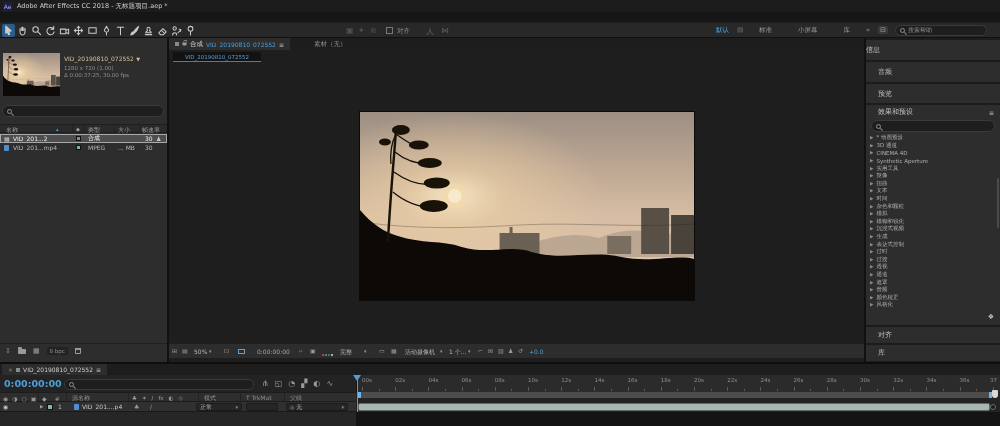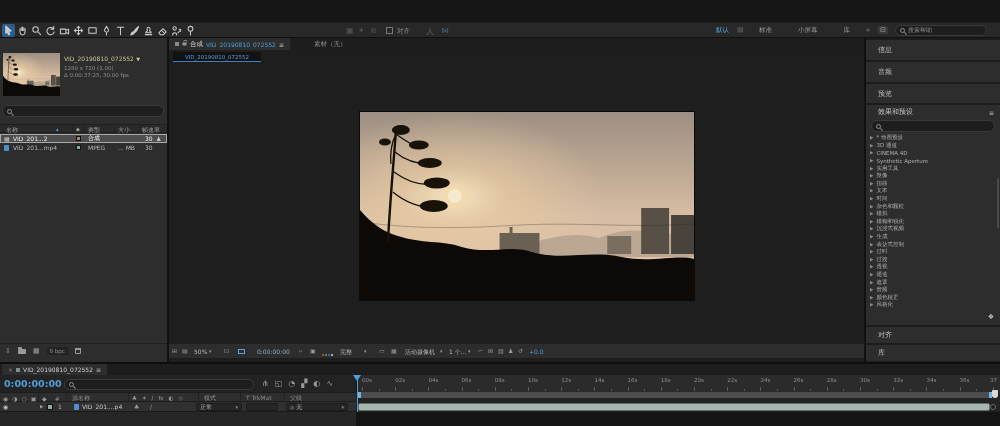--- a/index.html
+++ b/index.html
@@ -36,20 +36,24 @@
   .tick-mark{position:absolute;bottom:1px;width:1px;background:#5a5a5a}
   .glyph{display:inline-block;color:#9a9a9a;text-align:center}
   .dd{background:#262626;border:1px solid #1b1b1b;border-radius:2px;display:flex;align-items:center;justify-content:space-between;padding:0 3px;color:#b8b8b8;font-size:6px}
   .dot{display:inline-block;width:2px;height:2px;border-radius:50%;margin-right:1px}
 </style>
 </head>
 <body>
 
 <div id="app">
 
+  <div class="abs" style="left:0;top:0;width:1000px;height:12px;background:#1c1c1c;display:flex;align-items:center;gap:5px;padding-left:3px">
+    <span style="width:9px;height:9px;background:#20203c;color:#a5a5ff;font-size:6px;display:inline-flex;align-items:center;justify-content:center;border-radius:1px">Ae</span>
+    <span class="f65" style="color:#cfcfcf">Adobe After Effects CC 2018 - 无标题项目.aep *</span>
+  </div>
 
 
   <div class="abs" style="left:0;top:22px;width:1000px;height:16px;background:#282828;border-top:1px solid #1e1e1e;border-bottom:1px solid #111">
     <div class="abs" id="tools" style="left:2px;top:1px;height:13px;display:flex;gap:1px">
         <span class="tool active">
           <svg viewBox="0 0 12 12">
             <path d="M3 1 L9 6.5 L6.2 6.8 L7.4 10 L5.9 10.6 L4.8 7.4 L3 9 Z" stroke="#cbcbcb" stroke-width="1.1" fill="#cbcbcb" stroke-linecap="round" stroke-linejoin="round"></path>
           </svg>
         </span>
         <span class="tool">
@@ -318,21 +322,21 @@
       <span class="abs glyph" style="left:339px;top:3px">♟</span>
       <span class="abs glyph" style="left:349px;top:3px">↺</span>
       <span class="abs blue" style="left:360px;top:4px">+0.0</span>
     </div>
   </div>
 
   <div class="abs" style="left:864px;top:38px;width:2px;height:324px;background:#111"></div>
 
   <div class="abs" style="left:866px;top:38px;width:134px;height:324px;background:#1c1c1c">
     <div class="panel" style="position:absolute;left:0;top:2px;width:134px;height:20px;display:flex;align-items:center">
-      <span class="f7 dim" style="margin-left:12px;color:#bfbfbf">信息</span>
+      <span class="f7 dim" style="color:#bfbfbf">信息</span>
     </div>
     <div class="panel" style="position:absolute;left:0;top:24px;width:134px;height:20px;display:flex;align-items:center">
       <span class="f7 dim" style="margin-left:12px;color:#bfbfbf">音频</span>
     </div>
     <div class="panel" style="position:absolute;left:0;top:46px;width:134px;height:19px;display:flex;align-items:center">
       <span class="f7 dim" style="margin-left:12px;color:#bfbfbf">预览</span>
     </div>
     <div class="panel" style="position:absolute;left:0;top:67px;width:134px;height:220px">
       <div style="display:flex;align-items:center;height:14px">
         <span class="f7" style="margin-left:12px;color:#c8c8c8">效果和预设</span>

